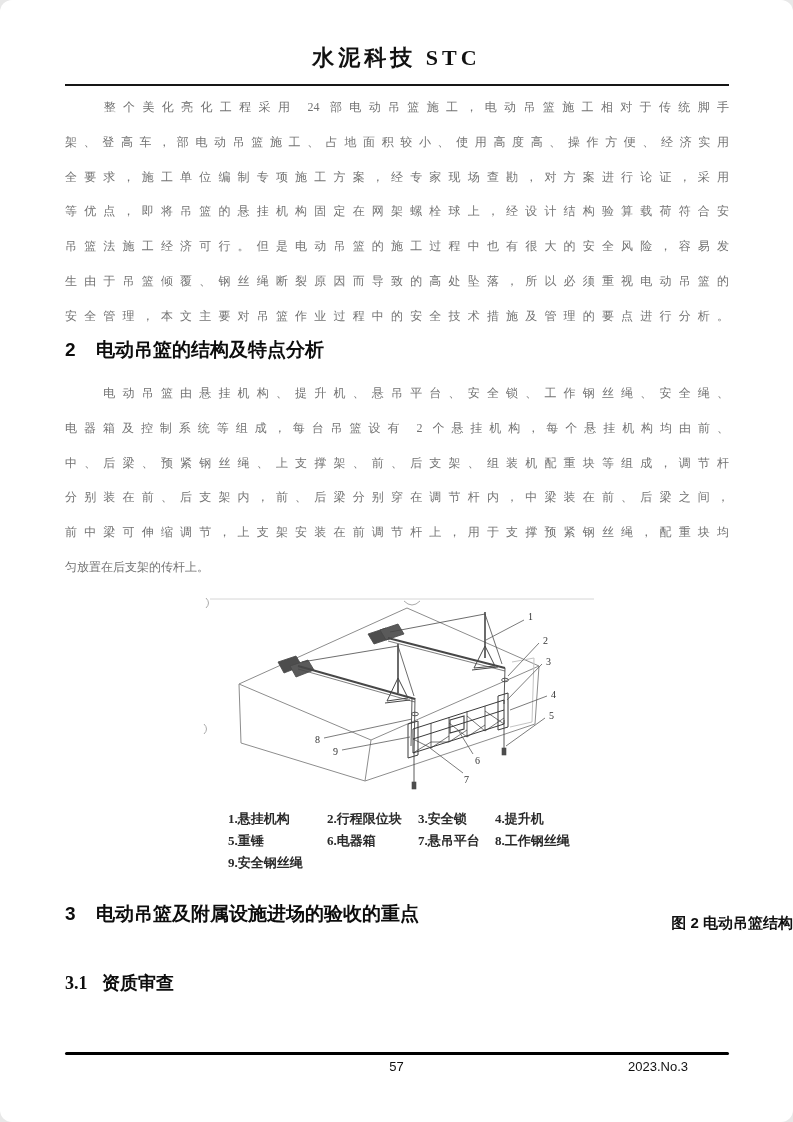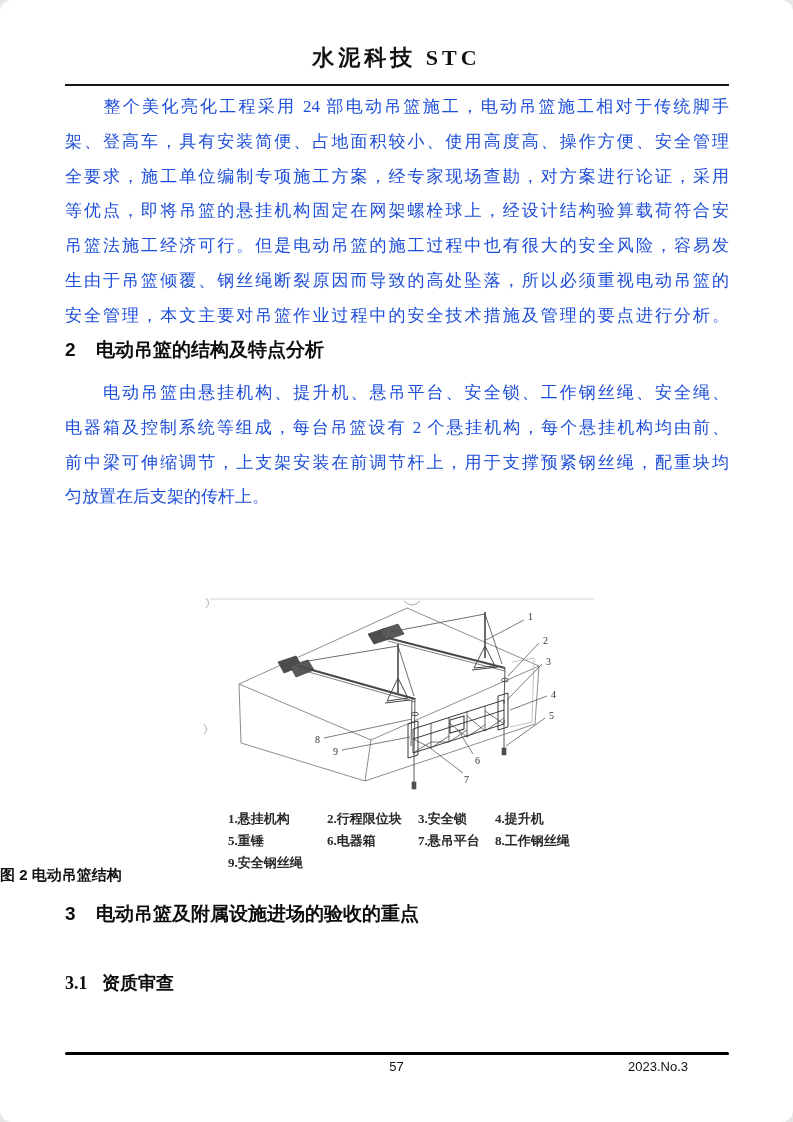--- a/index.html
+++ b/index.html
@@ -9,21 +9,21 @@
     font-family:"Liberation Serif", serif;
     border-radius:12px;
   }
   
   .journal-title{
     position:absolute;top:43px;left:0;right:0;text-align:center;
     font-size:22px;font-weight:700;letter-spacing:4px;color:#111;
   }
   .header-rule{position:absolute;top:84px;left:65px;width:664px;height:2px;background:#161616;}
   
-  .para{position:absolute;left:65px;width:664px;font-size:17px;color:#1d4ed8;}
+  .para{position:absolute;left:65px;width:664px;font-size:12px;color:#737373;}
   .para .line{height:34.8px;line-height:34.8px;text-align:justify;text-align-last:justify;overflow:hidden;}
   #p2 .line:last-child{text-align-last:left;}
   #p1{top:90px;}
   #p2{top:376px;}
   #p3{top:972px;}
   
   .sec-heading{
     position:absolute;left:65px;display:flex;align-items:baseline;
     font-family:"Liberation Sans", sans-serif;font-weight:700;font-size:19px;color:#0d0d0d;
   }
@@ -38,21 +38,21 @@
   
   .figure-block{position:absolute;left:202px;top:596px;width:396px;height:268px;}
   .figure-svg{position:absolute;left:0;top:0;}
   .figure-legend{position:absolute;left:0;top:212px;width:396px;}
   .legend-row{
     display:grid;grid-template-columns:99px 91px 77px auto;padding-left:26px;
     height:22px;line-height:22px;font-size:13px;font-weight:700;color:#2a2a2a;
     font-family:"Liberation Serif", serif;
   }
   .fig-caption{
-    position:absolute;top:866px;left:0;right:0;text-align:left;
+    position:absolute;top:914px;left:0;right:0;text-align:right;
     font-family:"Liberation Sans", sans-serif;font-weight:600;font-size:15px;color:#111;
   }
   
   .footer-rule{position:absolute;top:1052px;left:65px;width:664px;height:3px;background:#000;border-radius:2px;}
   .footer-page{position:absolute;top:1059px;left:0;right:0;text-align:center;
     font-family:"Liberation Sans", sans-serif;font-size:13px;color:#111;}
   .footer-issue{position:absolute;top:1059px;right:105px;
     font-family:"Liberation Sans", sans-serif;font-size:13px;color:#111;}
   svg text{font-family:"Liberation Serif", serif;font-size:10px;fill:#333;}
 </style>
@@ -60,37 +60,39 @@
 <body>
 
 <div class="page">
 
   <div class="journal-title">水泥科技 STC</div>
   <div class="header-rule"></div>
 
   <div class="para" id="p1">
 
   <div class="line">　　整个美化亮化工程采用 24 部电动吊篮施工，电动吊篮施工相对于传统脚手</div>
-      <div class="line">架、登高车，具有安装简便、占地面积较小、使用高度高、操作方便、安全管理</div>
+      <div class="line">架、登高车，部电动吊篮施工、占地面积较小、使用高度高、操作方便、经济实用</div>
       <div class="line">全要求，施工单位编制专项施工方案，经专家现场查勘，对方案进行论证，采用</div>
       <div class="line">等优点，即将吊篮的悬挂机构固定在网架螺栓球上，经设计结构验算载荷符合安</div>
       <div class="line">吊篮法施工经济可行。但是电动吊篮的施工过程中也有很大的安全风险，容易发</div>
       <div class="line">生由于吊篮倾覆、钢丝绳断裂原因而导致的高处坠落，所以必须重视电动吊篮的</div>
       <div class="line">安全管理，本文主要对吊篮作业过程中的安全技术措施及管理的要点进行分析。</div>
     </div>
 
   <div class="sec-heading" id="h2">
     <span class="h-num">2</span>
     <span>电动吊篮的结构及特点分析</span>
   </div>
 
   <div class="para" id="p2">
 
   <div class="line">　　电动吊篮由悬挂机构、提升机、悬吊平台、安全锁、工作钢丝绳、安全绳、</div>
       <div class="line">电器箱及控制系统等组成，每台吊篮设有 2 个悬挂机构，每个悬挂机构均由前、</div>
+      <div class="line">中、后梁、预紧钢丝绳、上支撑架、前、后支架、组装机配重块等组成，调节杆</div>
+      <div class="line">分别装在前、后支架内，前、后梁分别穿在调节杆内，中梁装在前、后梁之间，</div>
       <div class="line">前中梁可伸缩调节，上支架安装在前调节杆上，用于支撑预紧钢丝绳，配重块均</div>
       <div class="line">匀放置在后支架的传杆上。</div>
     </div>
 
   <div class="figure-block">
     <svg class="figure-svg" width="396" height="212" viewBox="0 0 396 212">
 
       <path d="M8,3 L392,3" stroke="#d6d6d6" stroke-width="1" fill="none"></path>
       <path d="M4,2 Q9,7 4,12 M2,128 Q7,133 2,138 M202,5 Q210,13 218,5" stroke="#aaaaaa" stroke-width="1" fill="none"></path>
 

